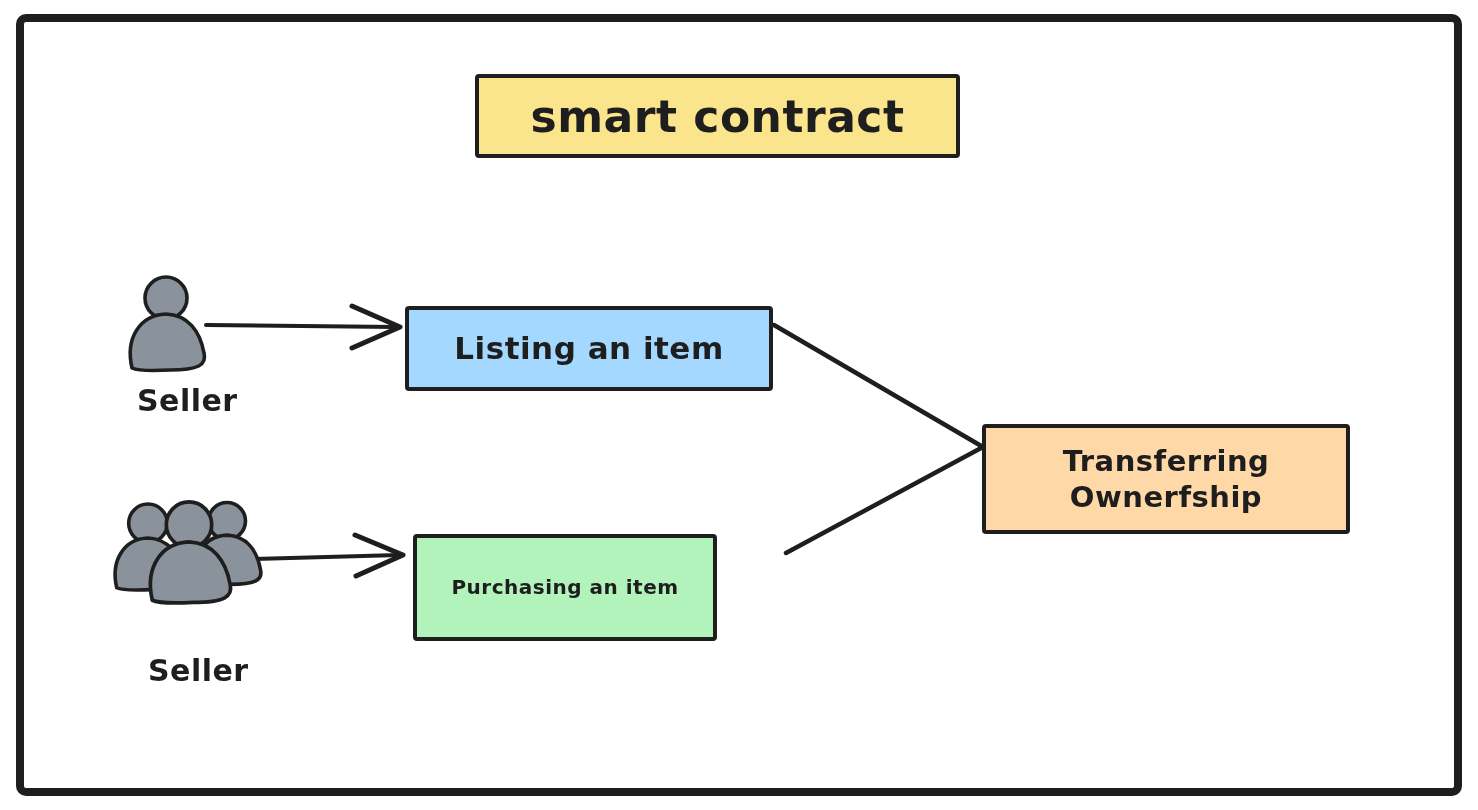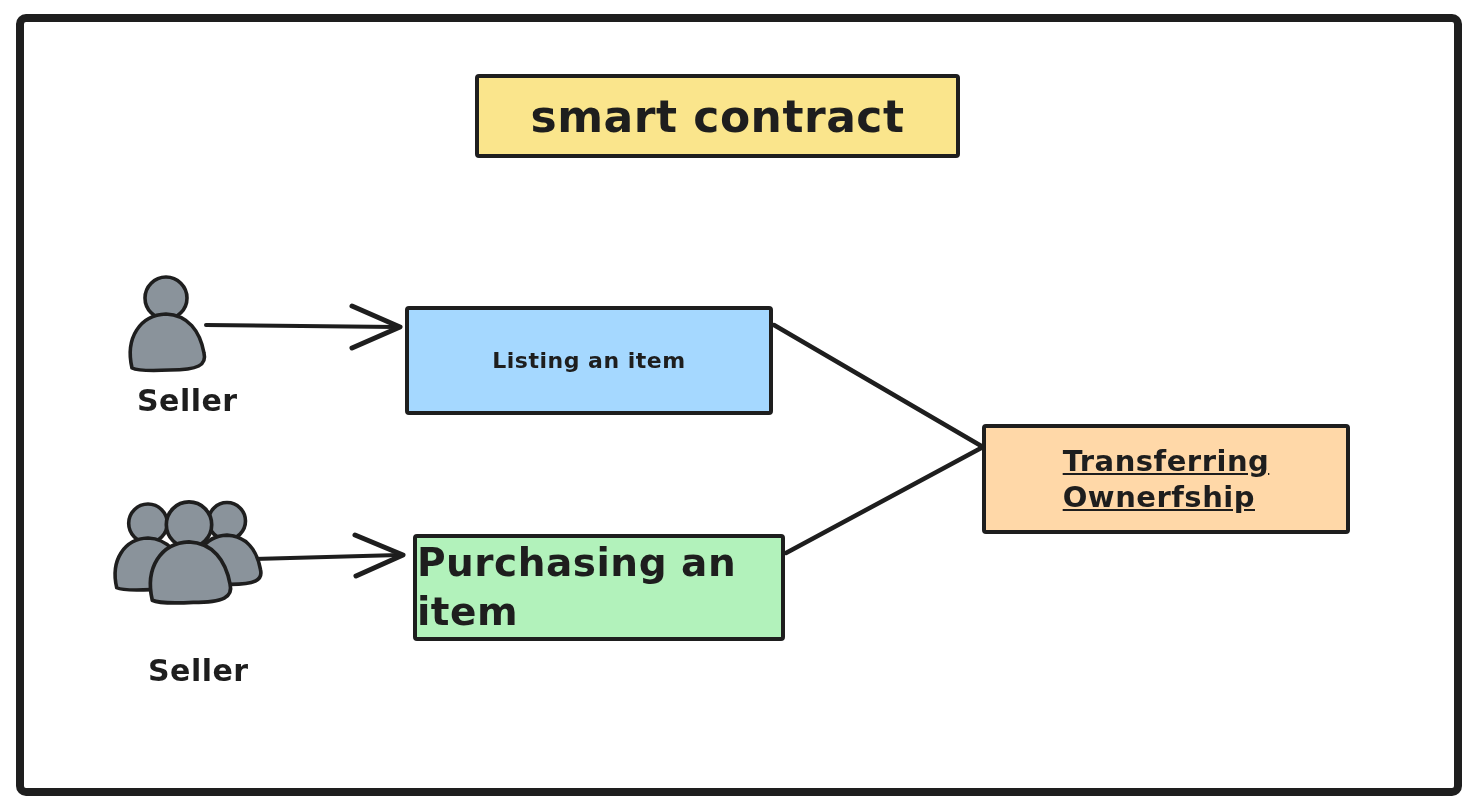--- a/index.html
+++ b/index.html
@@ -46,44 +46,43 @@
     top: 38px;
     width: 485px;
     height: 84px;
     background: var(--title-fill, #fae58c);
     font-size: 44px;
   }
   .listing-box {
     left: 405px;
     top: 270px;
     width: 368px;
-    height: 109px;
+    height: 85px;
     background: var(--listing-fill, #a5d8ff);
-    font-size: 22px;
+    font-size: 31px;
   }
   .purchasing-box {
     left: 413px;
     top: 498px;
-    width: 372px;
+    width: 304px;
     height: 107px;
     background: var(--purchasing-fill, #b2f2bb);
-    font-size: 39px;
+    font-size: 20px;
   }
   .transferring-box {
     left: 982px;
     top: 388px;
     width: 368px;
     height: 110px;
     background: var(--transferring-fill, #ffd8a8);
     font-size: 29px;
   }
   .transferring-box .node-label {
     white-space: pre-line;
-    text-align: left;
-    text-decoration: underline;
+    text-align: center;
   }
   .actor-label {
     position: absolute;
     font-size: 30px;
     font-weight: bold;
     letter-spacing: 0.5px;
     z-index: 3;
   }
   .seller-label { left: 137px; top: 383px; text-align: right; }
   .buyer-label  { left: 148px; top: 653px; }

